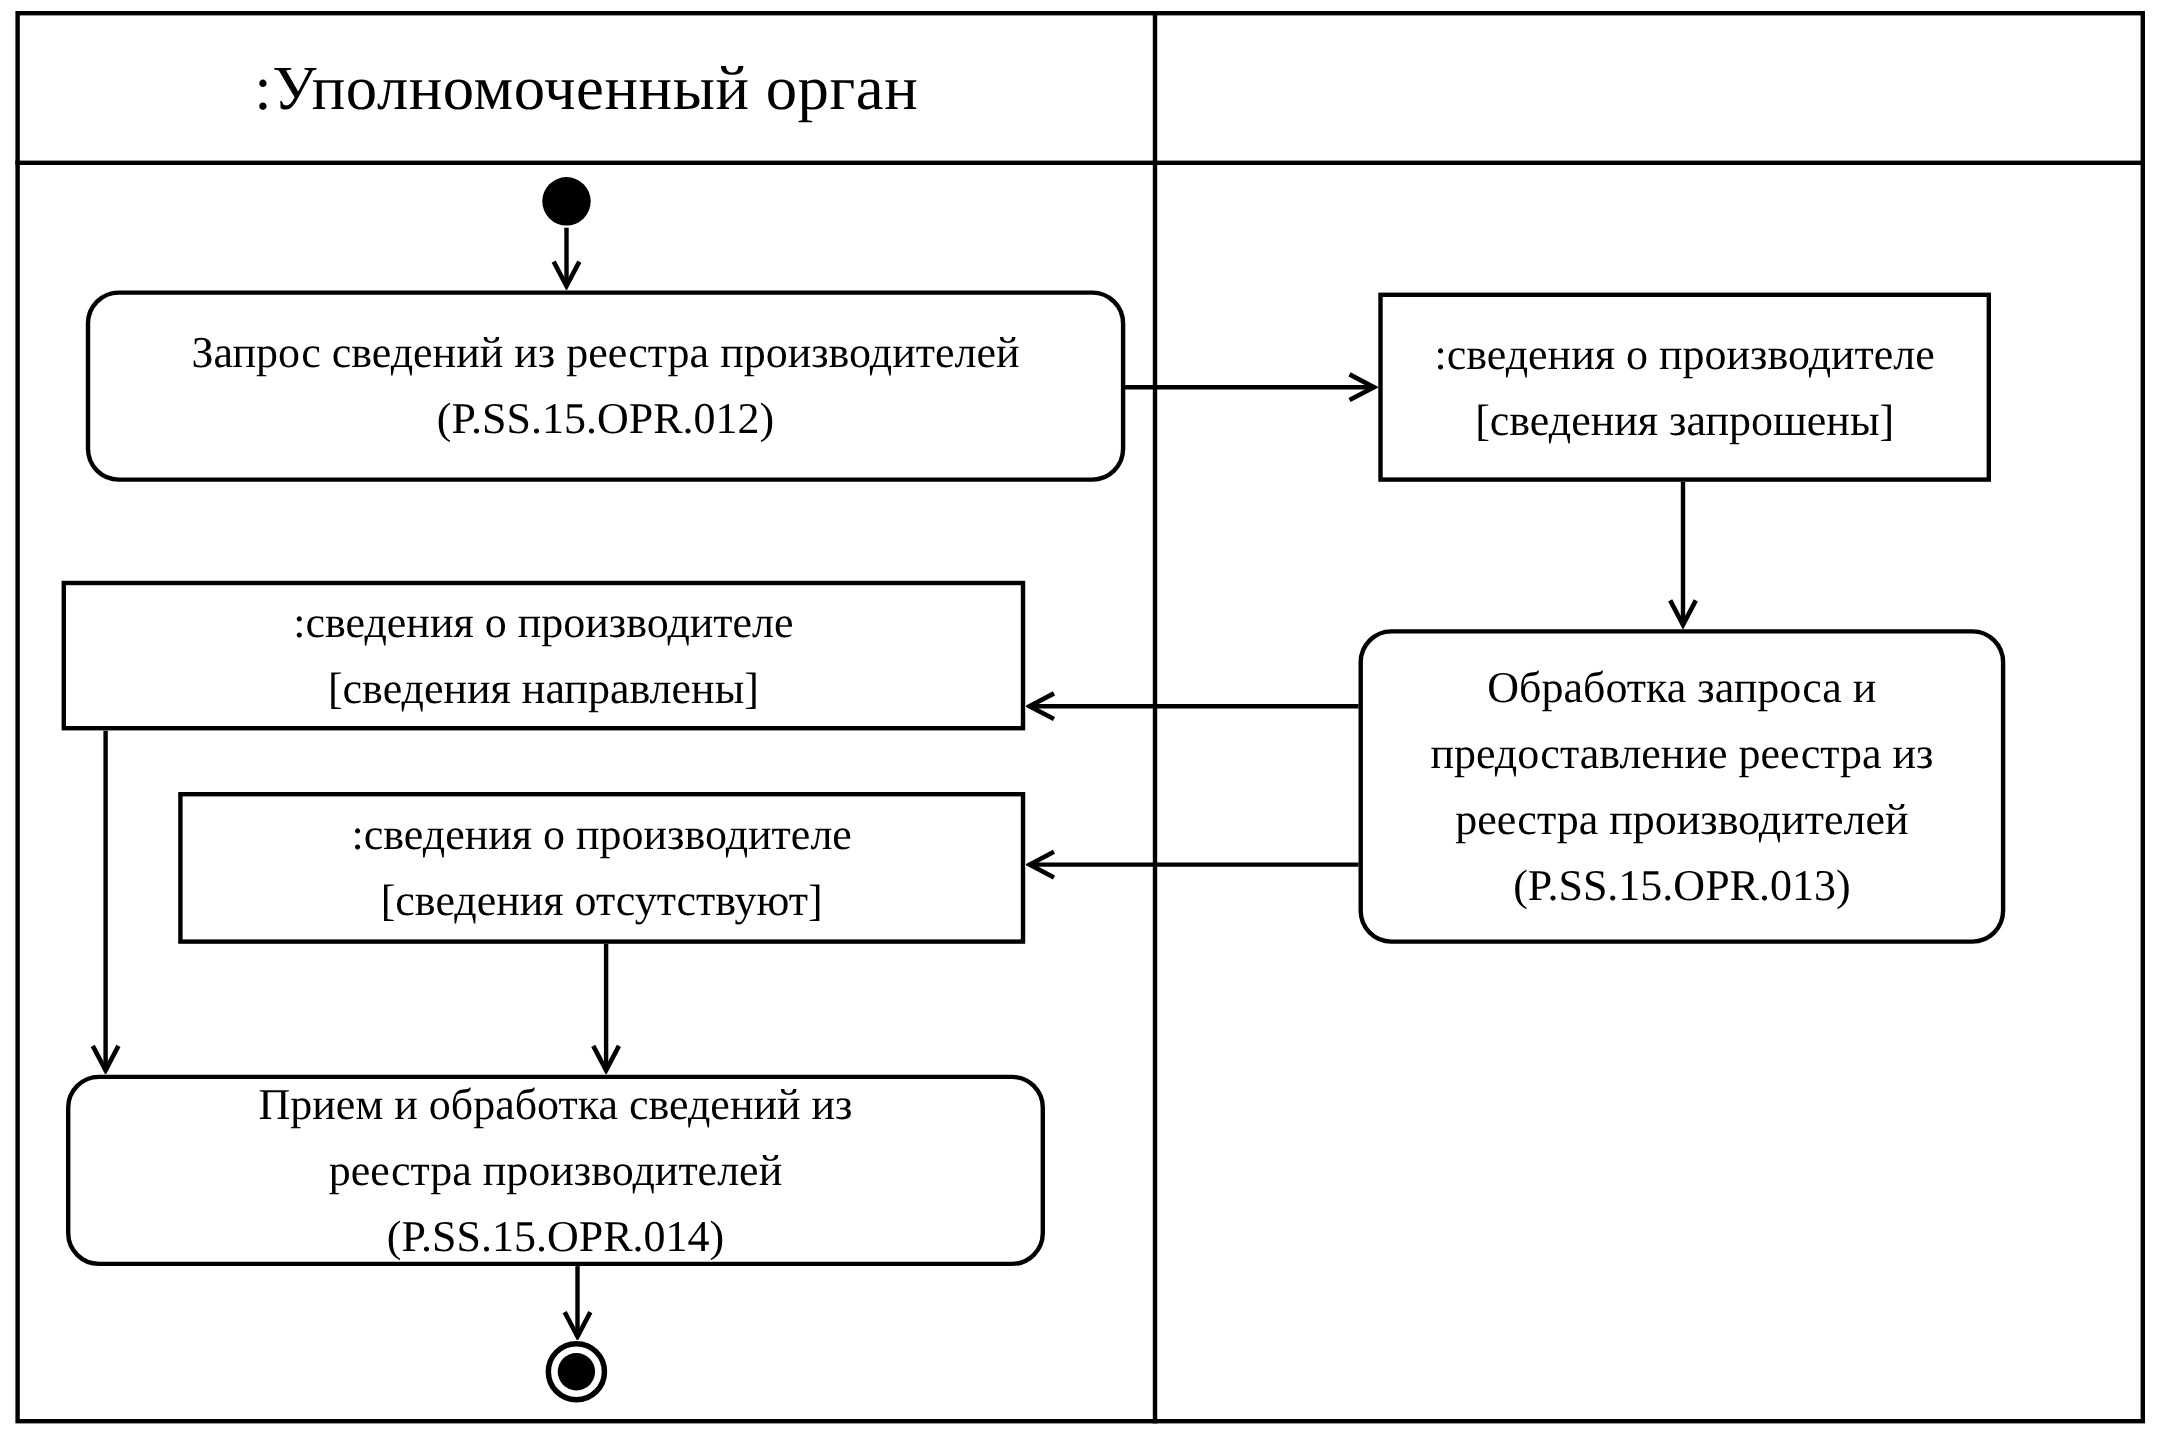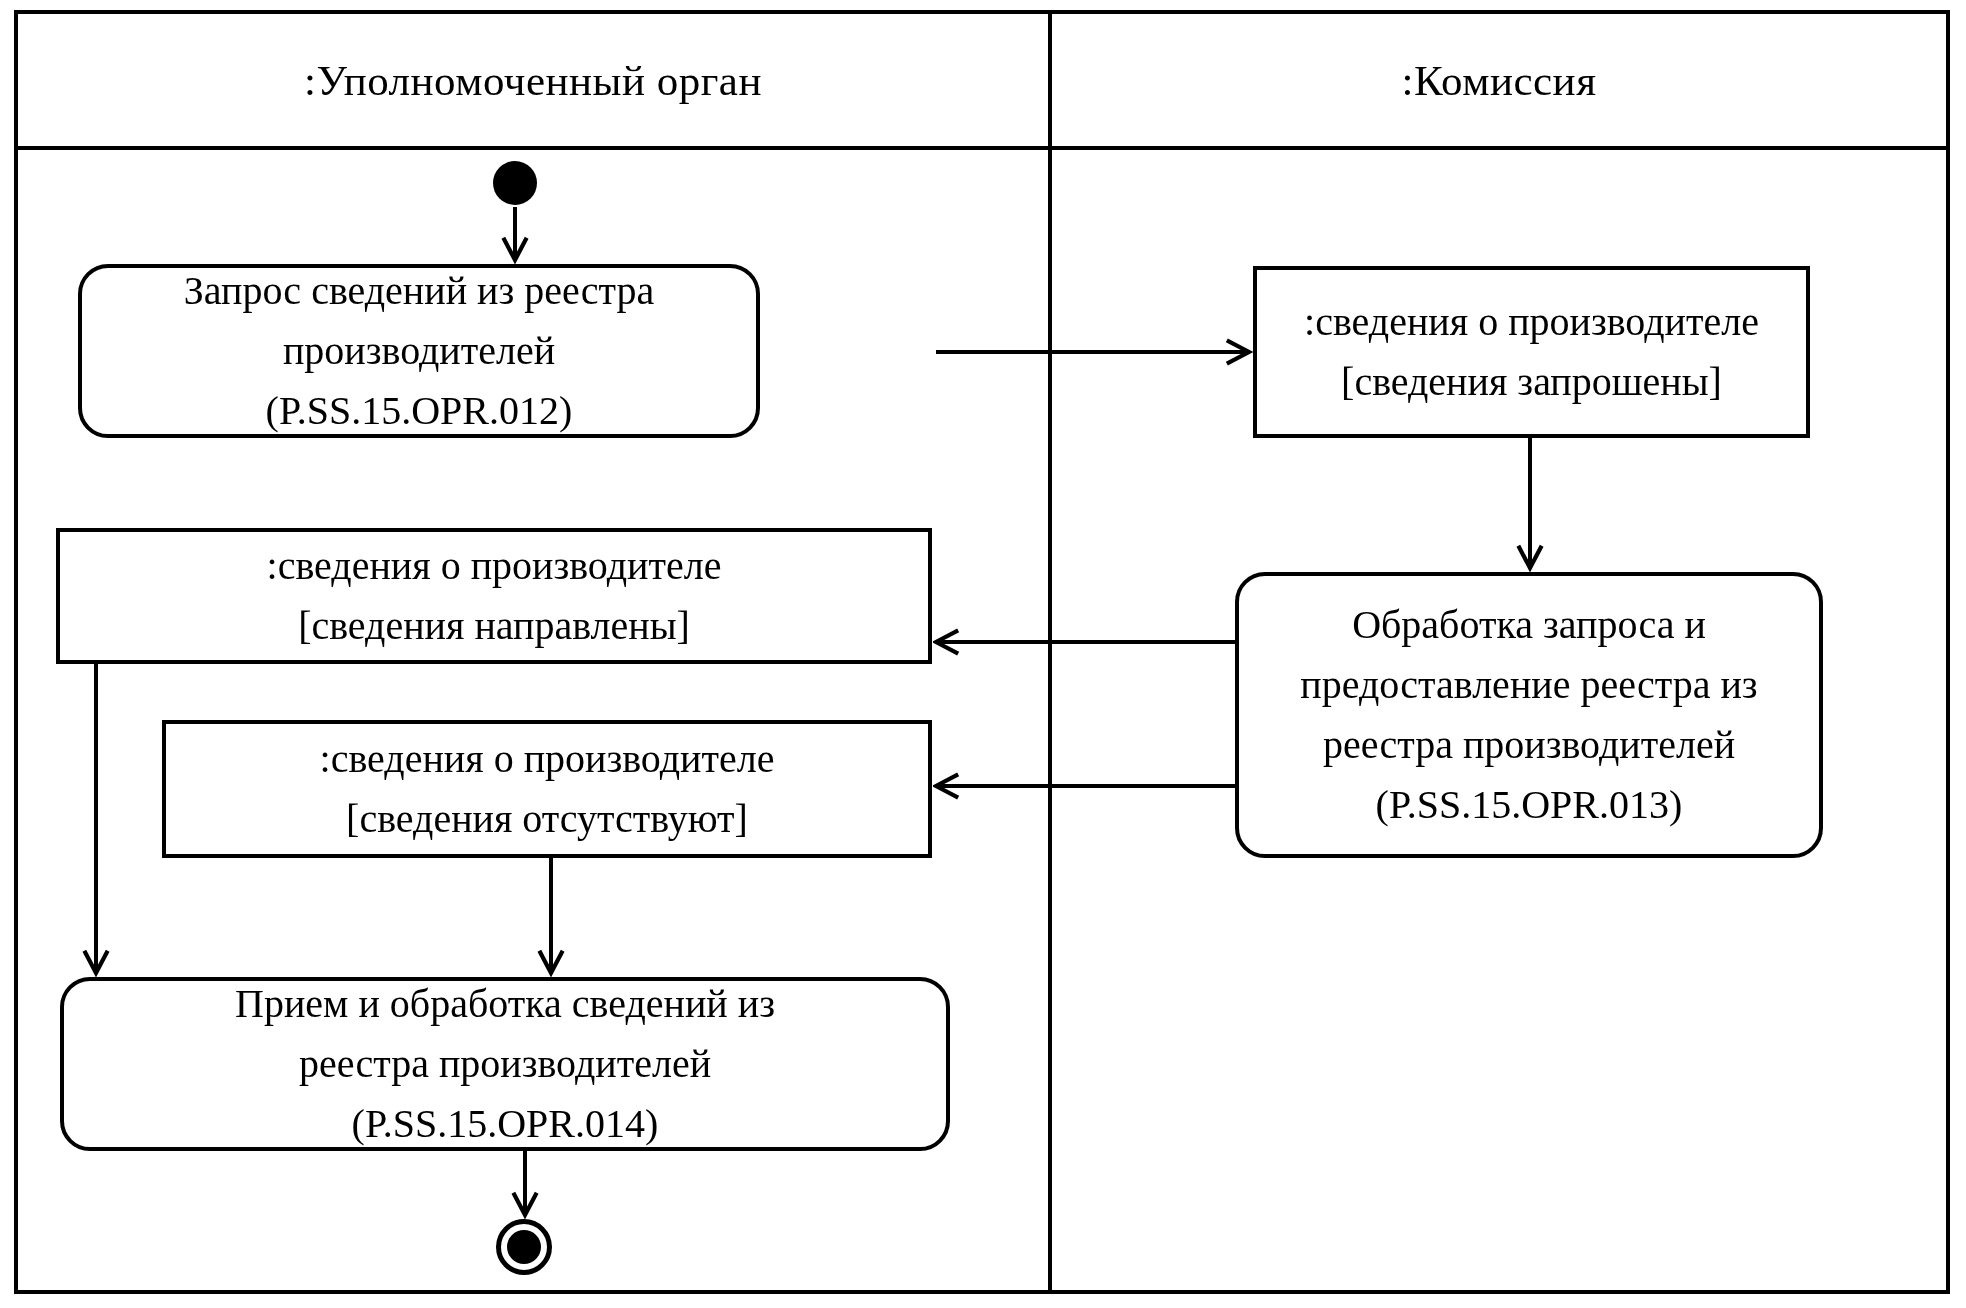--- a/index.html
+++ b/index.html
@@ -17,21 +17,21 @@
   }
   .lane-divider{
     position:absolute;left:1048px;top:10px;width:4px;height:1284px;background:#000;
   }
   .header-line{
     position:absolute;left:14px;top:146px;width:1936px;height:4px;background:#000;
   }
   .lane-title{
     position:absolute;top:14px;height:132px;
     display:flex;align-items:center;justify-content:center;
-    font-size:43px;letter-spacing:0.5px;
+    font-size:57px;letter-spacing:0.5px;
   }
   .lane-title.left{left:18px;width:1030px;}
   .lane-title.right{left:1052px;width:894px;}
   .node{
     position:absolute;box-sizing:border-box;
     border:4px solid #000;background:#fff;
     display:flex;align-items:center;justify-content:center;
     text-align:center;white-space:pre-line;
     font-size:40px;line-height:1.5;
     padding:4px 10px;
@@ -58,41 +58,40 @@
 </head>
 <body>
 
 <div id="canvas">
 
   <div class="frame"></div>
   <div class="lane-divider"></div>
   <div class="header-line"></div>
 
   <div class="lane-title left">:Уполномоченный орган</div>
-  <div class="lane-title right">:Комиссия</div>
 
   <svg class="edges" viewBox="0 0 1966 1308">
     <defs>
       <marker id="arrow" viewBox="0 0 12 12" markerWidth="7" markerHeight="7" refX="10.5" refY="6" orient="auto" markerUnits="strokeWidth">
         <path d="M1,1 L10.5,6 L1,11" fill="none" stroke="#000" stroke-width="1.8"></path>
       </marker>
     </defs>
     <line x1="515" y1="207" x2="515" y2="260" marker-end="url(#arrow)"></line>
     <line x1="936" y1="352" x2="1249" y2="352" marker-end="url(#arrow)"></line>
     <line x1="1530" y1="438" x2="1530" y2="568" marker-end="url(#arrow)"></line>
     <line x1="1235" y1="642" x2="936" y2="642" marker-end="url(#arrow)"></line>
     <line x1="1235" y1="786" x2="936" y2="786" marker-end="url(#arrow)"></line>
     <line x1="96" y1="664" x2="96" y2="973" marker-end="url(#arrow)"></line>
     <line x1="551" y1="858" x2="551" y2="973" marker-end="url(#arrow)"></line>
     <line x1="525" y1="1151" x2="525" y2="1215" marker-end="url(#arrow)"></line>
   </svg>
 
   <div class="start-node"></div>
 
-  <div class="node rounded" style="left:78px;top:264px;width:682px;height:174px;">Запрос сведений из реестра производителей
+  <div class="node rounded" style="left:78px;top:264px;width:945px;height:174px;">Запрос сведений из реестра производителей
 (P.SS.15.OPR.012)</div>
 
   <div class="node" style="left:1253px;top:266px;width:557px;height:172px;">:сведения о производителе
 [сведения запрошены]</div>
 
   <div class="node rounded" style="left:1235px;top:572px;width:588px;height:286px;">Обработка запроса и
 предоставление реестра из
 реестра производителей
 (P.SS.15.OPR.013)</div>
 

